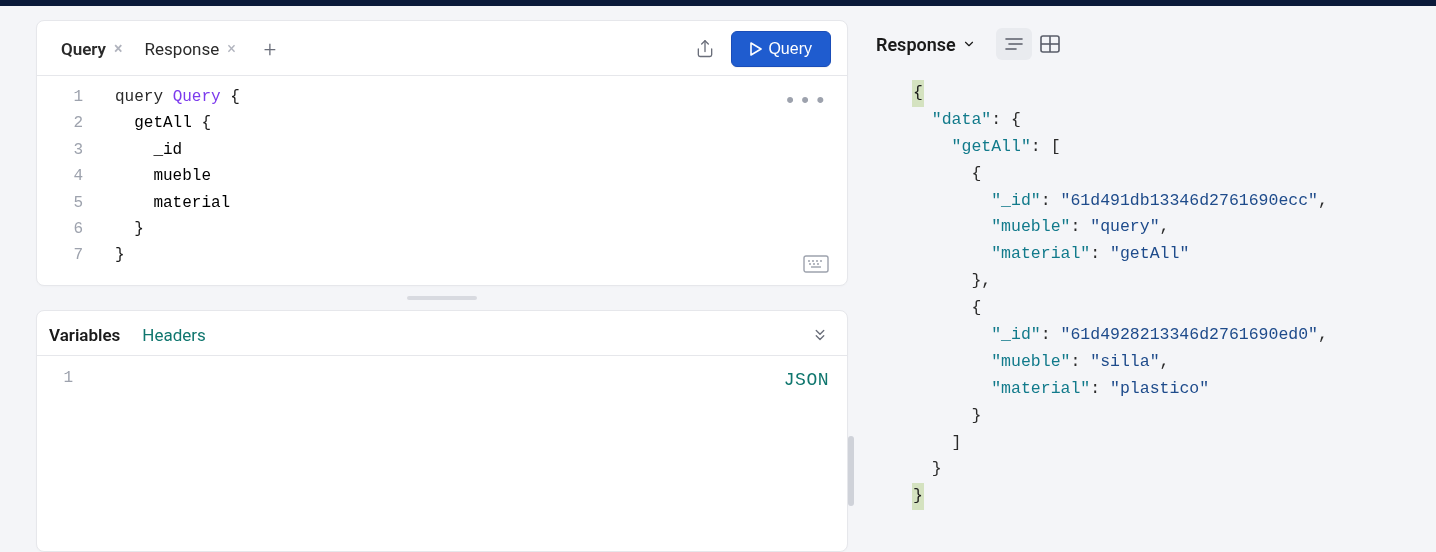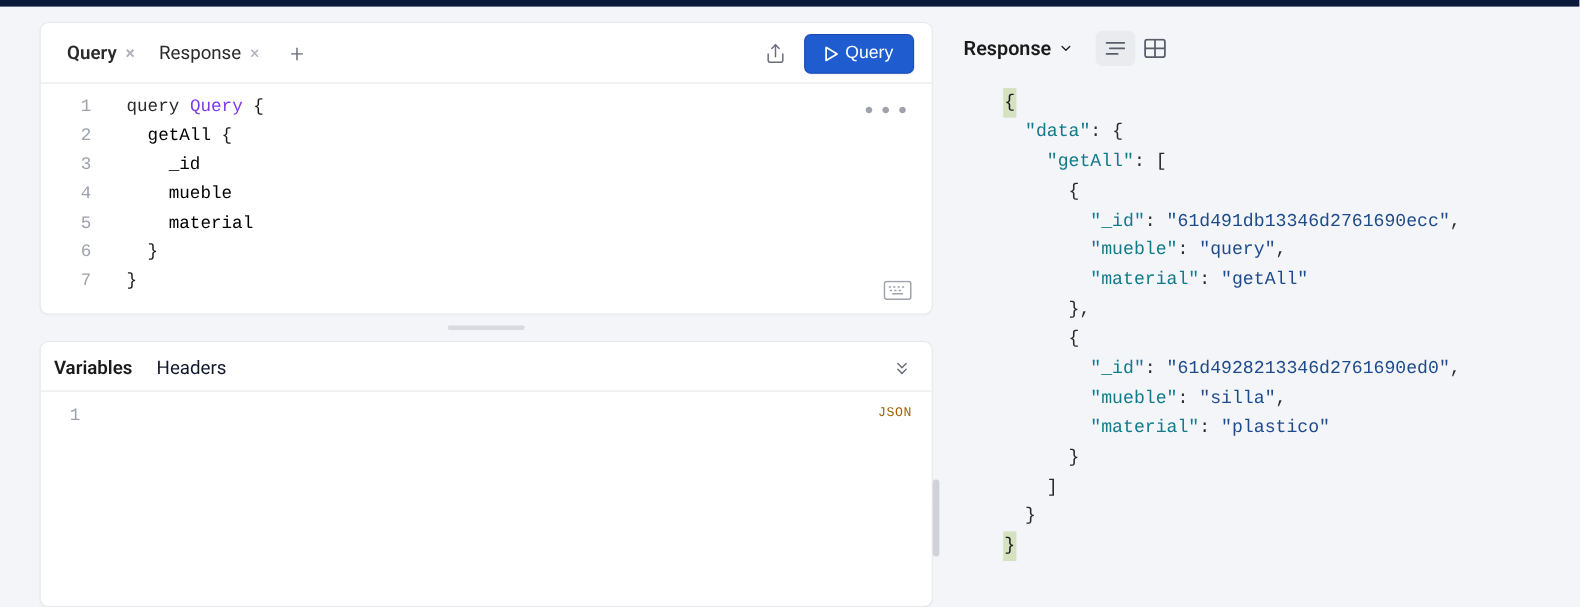--- a/index.html
+++ b/index.html
@@ -131,21 +131,21 @@
     flex: 1;
   }
   .vars-tabs {
     display: flex;
     align-items: center;
     padding: 14px 18px 10px 12px;
     gap: 22px;
     border-bottom: 1px solid #e6e7eb;
     font-size: 17px;
   }
-  .vars-tab { color: #0f172a; cursor: pointer; }
+  .vars-tab { color: #0f766e; cursor: pointer; }
   .vars-tab.active { color: #1a1a1a; font-weight: 600; }
   .vars-collapse {
     color: #6a6e7a;
     cursor: pointer;
   }
   .vars-body {
     display: flex;
     padding: 10px 18px 10px 0;
     font-family: "SFMono-Regular", Consolas, "Liberation Mono", Menlo, monospace;
     font-size: 16px;
@@ -155,22 +155,22 @@
   .vars-gutter {
     width: 66px;
     color: #9da2ad;
     text-align: right;
     padding-right: 30px;
   }
   .json-badge {
     position: absolute;
     right: 18px;
     top: 10px;
-    color: #a16207;
-    font-size: 12px;
+    color: #0f766e;
+    font-size: 18px;
     letter-spacing: 0.5px;
   }
 
   .right-col {
     flex: 1;
     padding: 16px 0 0 28px;
     position: relative;
   }
   .resp-header {
     display: flex;

